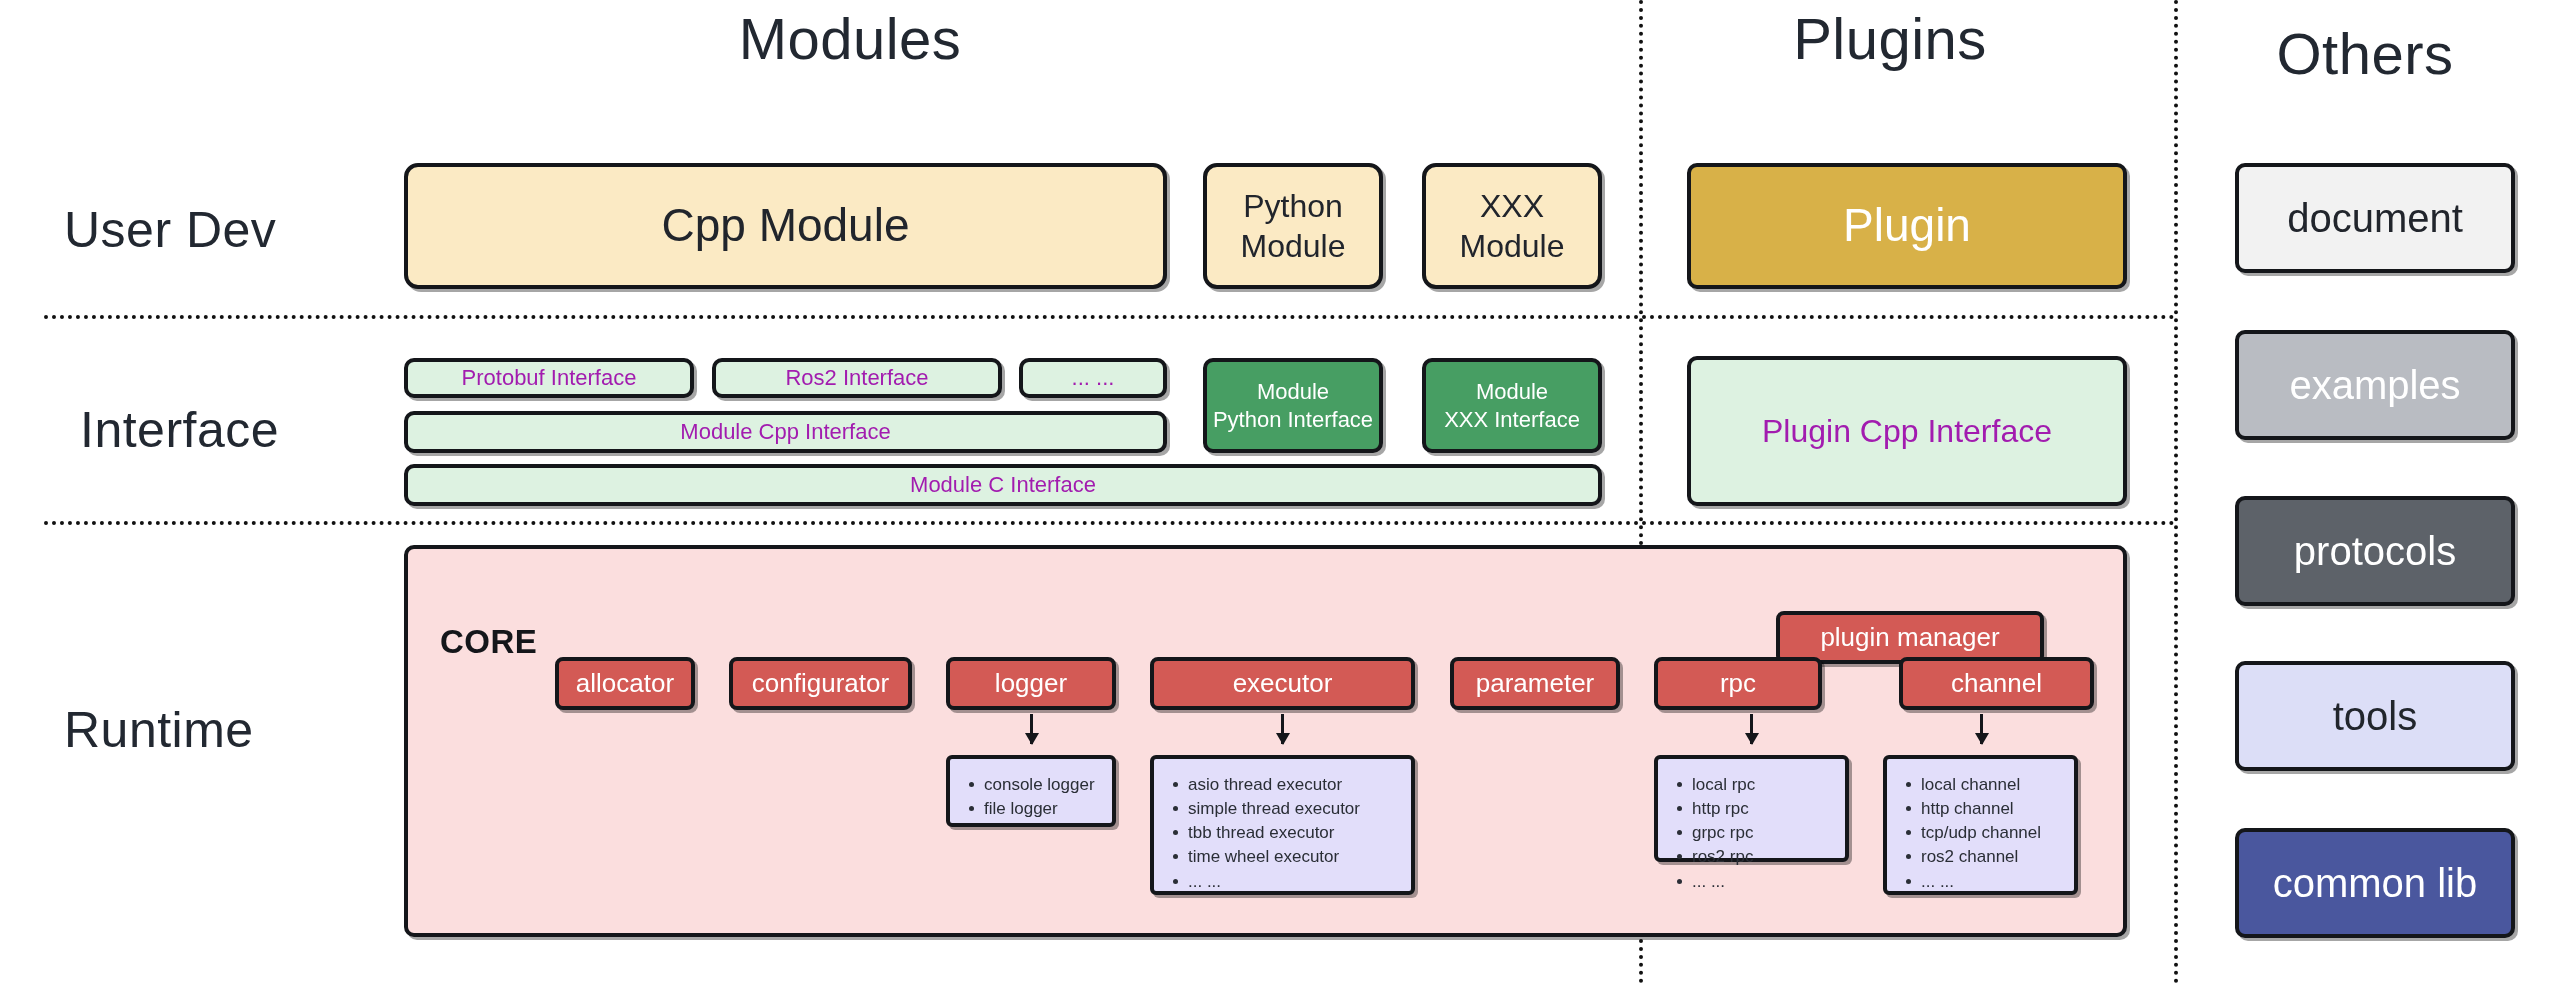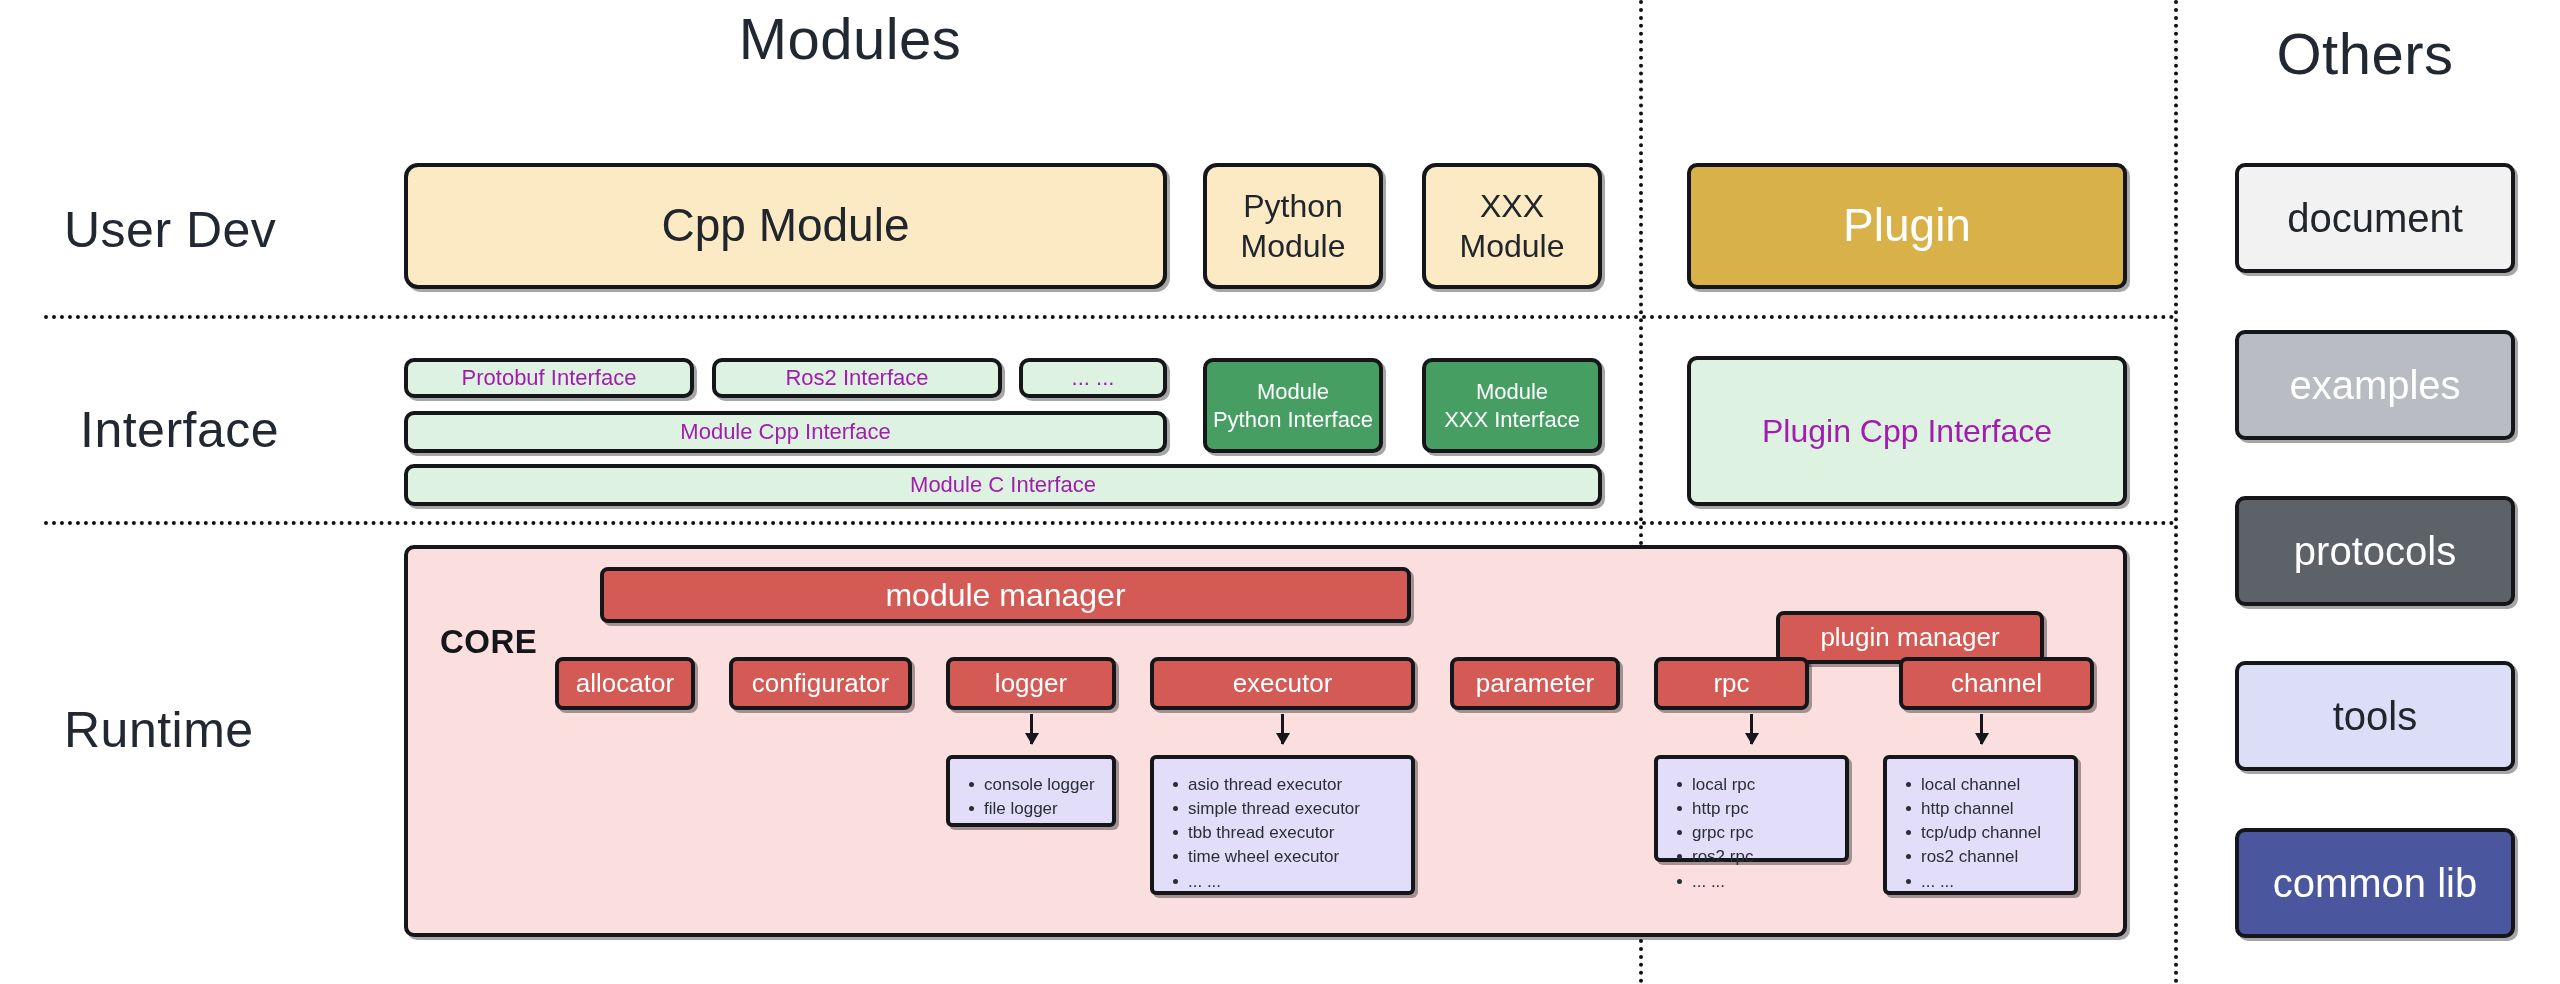--- a/index.html
+++ b/index.html
@@ -83,20 +83,21 @@
 <body>
 
 <div id="canvas">
 
   <div class="abs hdiv" style="left:44px;top:315px;width:2132px;"></div>
   <div class="abs hdiv" style="left:44px;top:521px;width:2132px;"></div>
   <div class="abs vdiv" style="left:1639px;top:0px;height:984px;"></div>
   <div class="abs vdiv" style="left:2174px;top:0px;height:984px;"></div>
 
   <div class="abs col-title" style="left:620px;top:10px;width:460px;">Modules</div>
+  <div class="abs col-title" style="left:1680px;top:10px;width:420px;">Plugins</div>
   <div class="abs col-title" style="left:2205px;top:25px;width:320px;">Others</div>
 
   <div class="abs row-label" style="left:64px;top:205px;width:330px;">User Dev</div>
   <div class="abs row-label" style="left:64px;top:405px;width:330px;margin-left:16px;">Interface</div>
   <div class="abs row-label" style="left:64px;top:705px;width:330px;">Runtime</div>
 
   <div class="abs node r12 cream t-xxl" style="left:404px;top:163px;width:763px;height:126px;">Cpp Module</div>
 
   <div class="abs node r12 cream t-lg" style="left:1203px;top:163px;width:180px;height:126px;flex-direction:column;">
     <span>Python</span>
@@ -127,30 +128,29 @@
     <span>Module</span>
     <span>XXX Interface</span>
   </div>
 
   <div class="abs node r8 mint t-lg" style="left:1687px;top:356px;width:440px;height:150px;">Plugin Cpp Interface</div>
 
   <div class="abs node r8 pinkbg" style="left:404px;top:545px;width:1723px;height:392px;display:block;"></div>
 
   <div class="abs core-label" style="left:440px;top:623px;width:160px;">CORE</div>
 
-  <div class="abs node r6 red t-lg" style="left:600px;top:567px;width:811px;height:56px;">module manager</div>
 
   <div class="abs node r6 red t-md" style="left:1776px;top:567px;width:268px;height:53px;margin-top:44px;">plugin manager</div>
 
   <div class="abs node r6 red t-md" style="left:555px;top:657px;width:140px;height:53px;">allocator</div>
   <div class="abs node r6 red t-md" style="left:729px;top:657px;width:183px;height:53px;">configurator</div>
   <div class="abs node r6 red t-md" style="left:946px;top:657px;width:170px;height:53px;">logger</div>
   <div class="abs node r6 red t-md" style="left:1150px;top:657px;width:265px;height:53px;">executor</div>
   <div class="abs node r6 red t-md" style="left:1450px;top:657px;width:170px;height:53px;">parameter</div>
-  <div class="abs node r6 red t-md" style="left:1654px;top:657px;width:155px;height:53px;">rpc</div>
+  <div class="abs node r6 red t-md" style="left:1654px;top:657px;width:168px;height:53px;">rpc</div>
   <div class="abs node r6 red t-md" style="left:1883px;top:657px;width:195px;height:53px;margin-left:16px;">channel</div>
 
   <div class="abs arrow" style="left:1030px;top:714px;height:30px;"></div>
   <div class="abs arrow" style="left:1281px;top:714px;height:30px;"></div>
   <div class="abs arrow" style="left:1750px;top:714px;height:30px;"></div>
   <div class="abs arrow" style="left:1980px;top:714px;height:30px;"></div>
 
   <div class="abs node r4 lav bullets" style="left:946px;top:755px;width:170px;height:72px;">
     <ul>
       <li>console logger</li>

